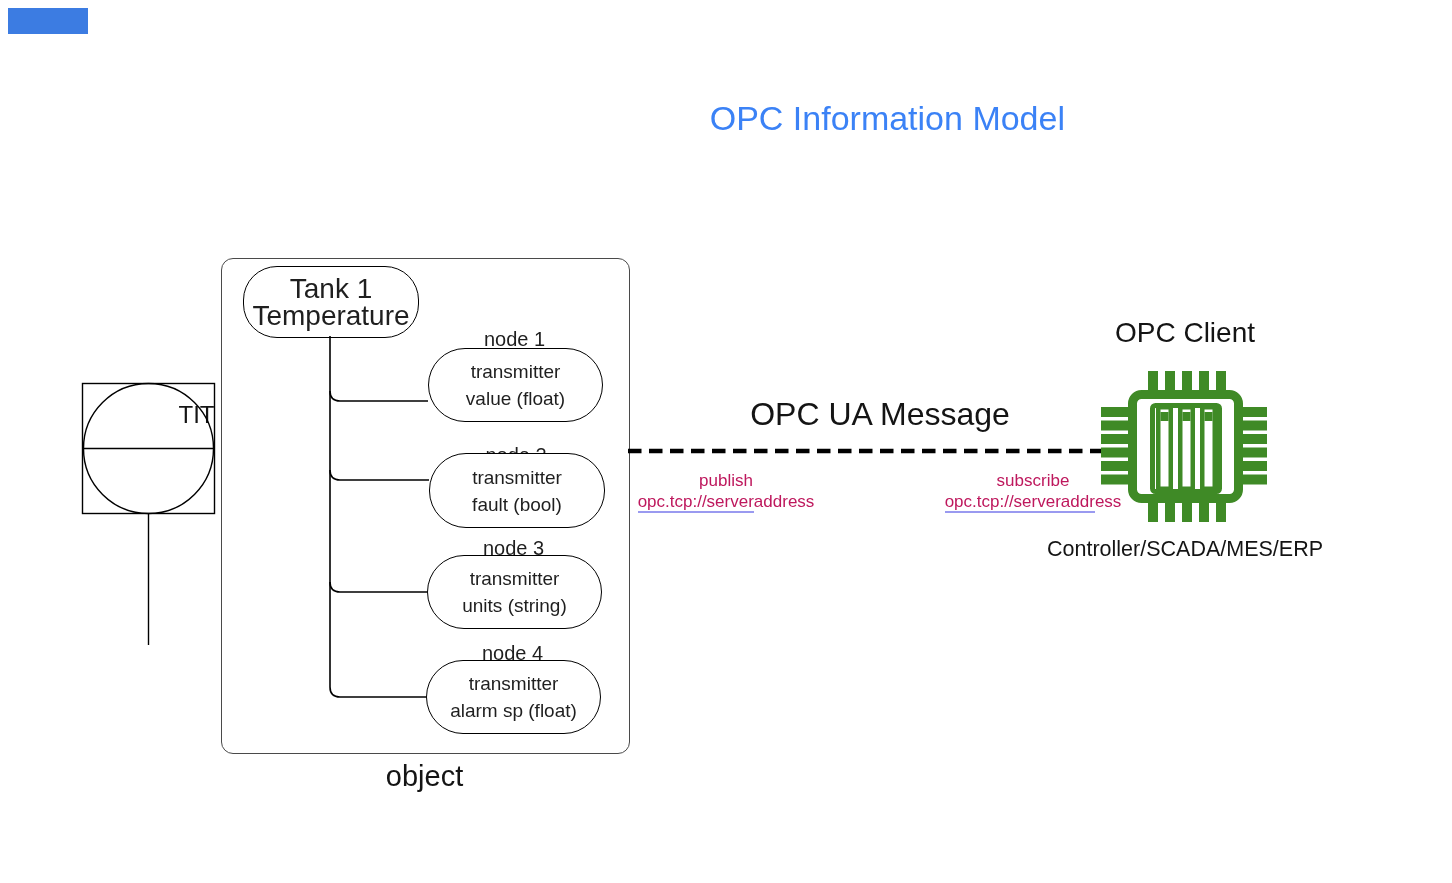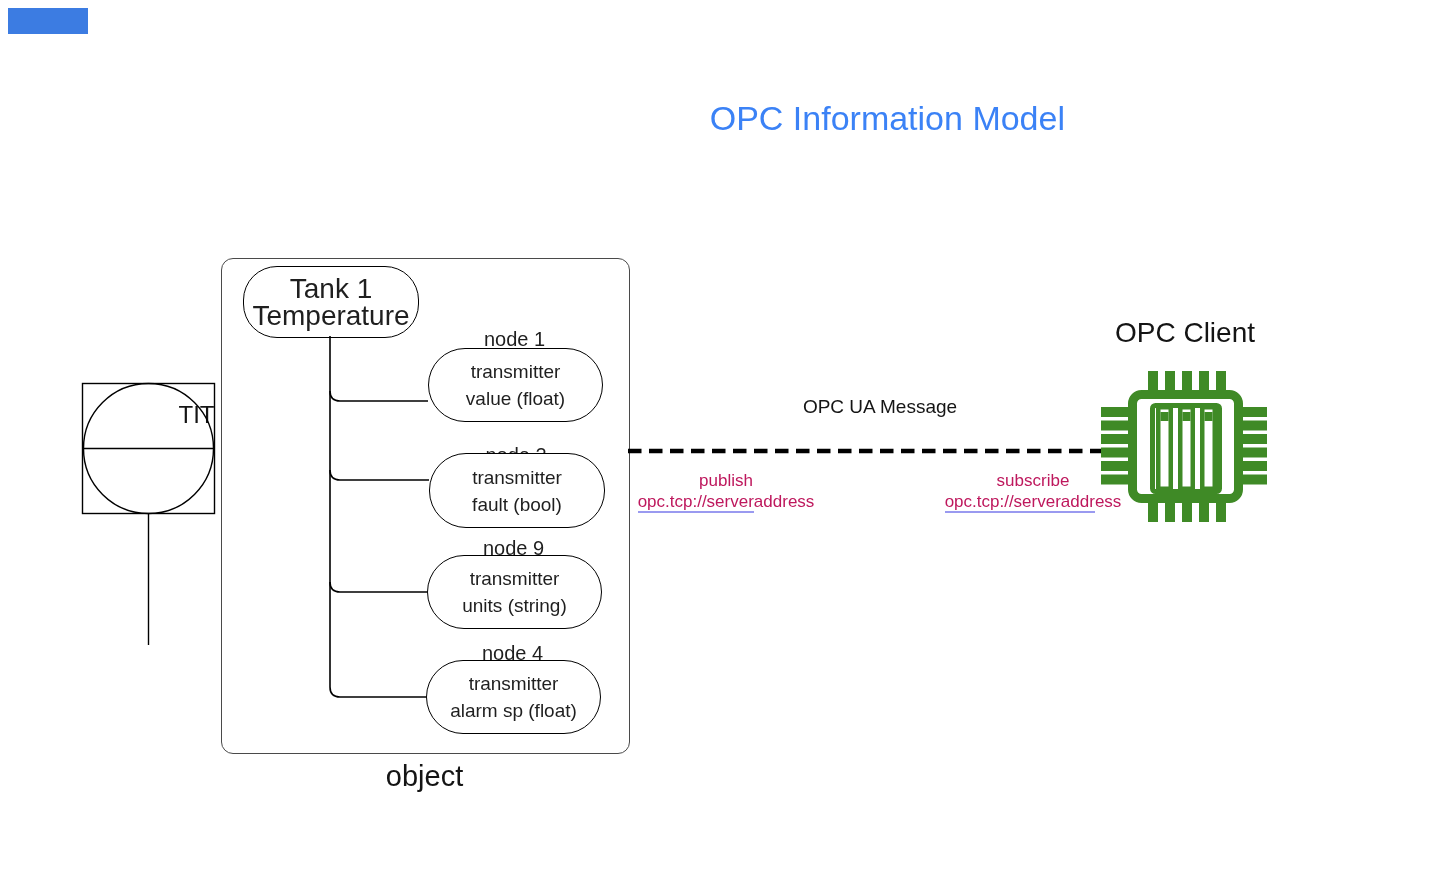--- a/index.html
+++ b/index.html
@@ -30,21 +30,21 @@
   .node-label{position:absolute;text-align:center;font-size:20px;line-height:22px;color:#1f1f1f;}
   .nl1{left:428px;top:328px;width:173px;}
   .nl2{left:429px;top:444px;width:174px;}
   .nl3{left:427px;top:537px;width:173px;}
   .nl4{left:426px;top:642px;width:173px;}
 
   .object-label{position:absolute;left:221px;top:760px;width:407px;text-align:center;font-size:29px;color:#141414;}
 
   .tit-text{position:absolute;left:82px;top:401px;width:133px;text-align:center;font-size:24px;color:#141414;margin-left:48px;}
 
-  .msg-label{position:absolute;left:700px;top:396px;width:360px;text-align:center;font-size:19px;color:#141414;}
+  .msg-label{position:absolute;left:700px;top:396px;width:360px;text-align:center;font-size:32px;color:#141414;}
 
   .pubsub{position:absolute;width:220px;text-align:center;font-size:17px;line-height:20.5px;color:#be185d;}
   .pub{left:616px;top:471px;}
   .sub{left:923px;top:471px;}
   .pubsub .url{white-space:nowrap;}
   .linked{border-bottom:2px solid var(--link-underline,#9a9af0);}
 
   .client-caption{position:absolute;left:1010px;top:535px;width:350px;text-align:center;
                   font-size:21.5px;line-height:28px;color:#141414;}
 
@@ -77,21 +77,21 @@
     <div>transmitter</div>
     <div>value (float)</div>
   </div>
 
   <div class="node-label nl2">node 2</div>
   <div class="bubble node-bubble nb2">
     <div>transmitter</div>
     <div>fault (bool)</div>
   </div>
 
-  <div class="node-label nl3">node 9</div>
+  <div class="node-label nl3">node 3</div>
   <div class="bubble node-bubble nb3">
     <div>transmitter</div>
     <div>units (string)</div>
   </div>
 
   <div class="node-label nl4">node 4</div>
   <div class="bubble node-bubble nb4">
     <div>transmitter</div>
     <div>alarm sp (float)</div>
   </div>
@@ -108,20 +108,21 @@
   </div>
 
   <div class="pubsub sub">
     <div>subscribe</div>
     <div class="url"><span class="linked">opc.tcp://serveraddr</span><span>ess</span></div>
   </div>
 
   <div class="heading client-heading">OPC Client</div>
 
   <div class="client-caption">
+    <div>Controller/SCADA/MES/ERP</div>
   </div>
 
   <svg class="overlay" width="1452" height="883" viewBox="0 0 1452 883">
 
     <g class="stroke-k" stroke-width="1.6">
       <path d="M330,336 L330,687"></path>
       <path d="M330,391 Q330,401 340,401 L428,401"></path>
       <path d="M330,470 Q330,480 340,480 L429,480"></path>
       <path d="M330,582 Q330,592 340,592 L427,592"></path>
       <path d="M330,687 Q330,697 340,697 L426,697"></path>

